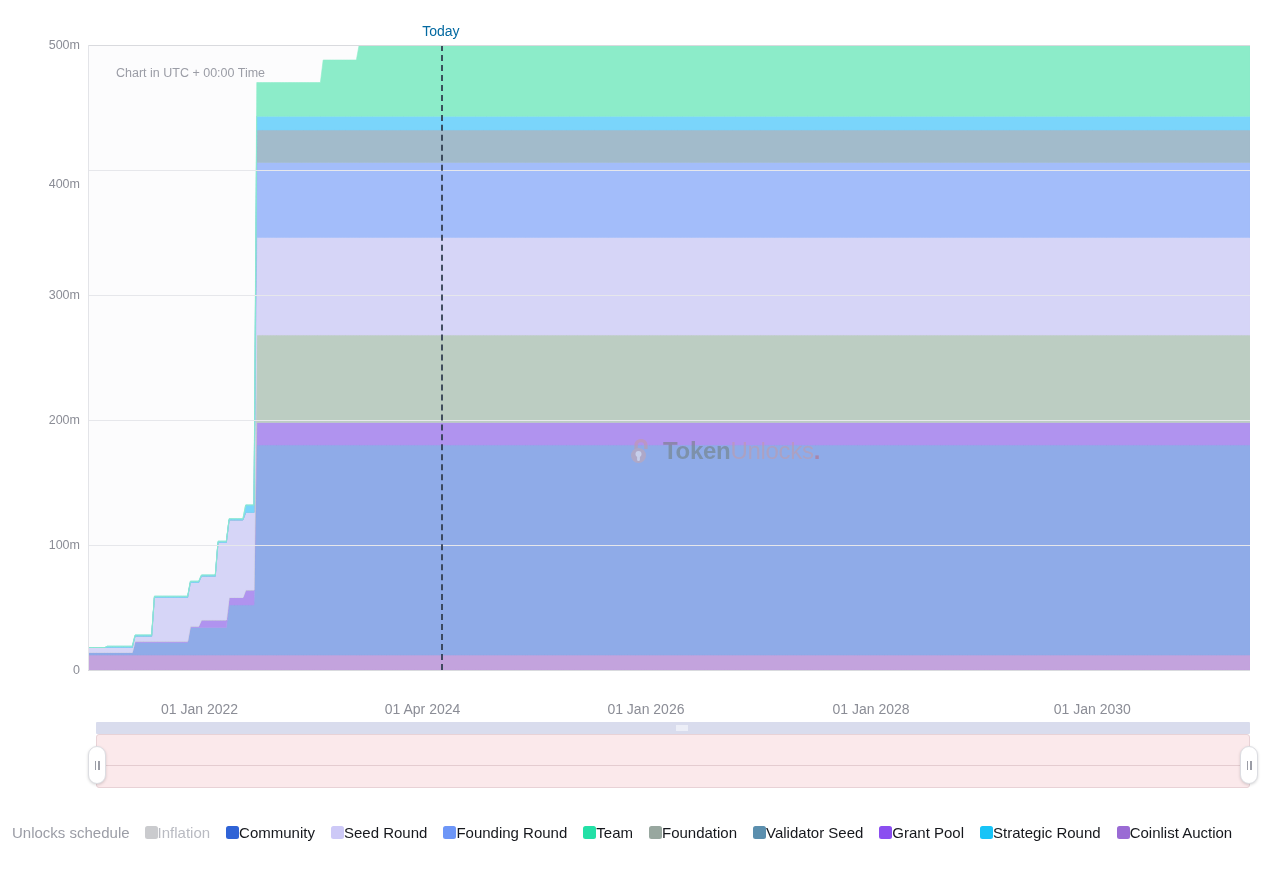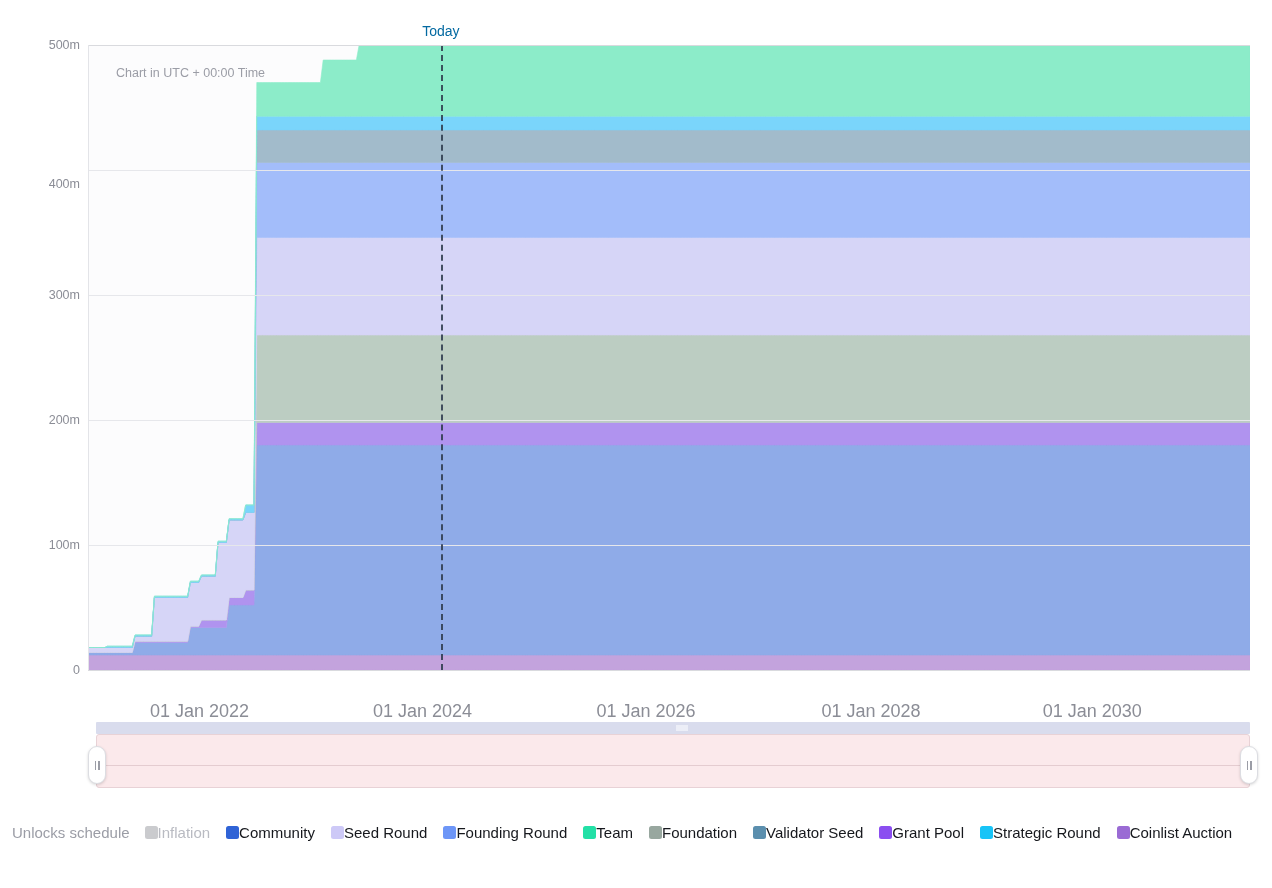--- a/index.html
+++ b/index.html
@@ -41,21 +41,21 @@
   .ytick {
     position: absolute; right: 0;
     font-size: 12.5px; color: #8b8d96;
     text-align: right; white-space: nowrap;
     transform: translateY(-50%);
   }
   #yaxis { position: absolute; left: 0; top: 0; width: 80px; height: 888px; }
 
   .xtick {
     position: absolute; top: 701px;
-    font-size: 18px; color: #8b8d96;
+    font-size: 14px; color: #8b8d96;
     white-space: nowrap; transform: translateX(-50%);
   }
 
   
   #today-line {
     position: absolute; top: 0; width: 0; height: 100%;
     border-left: 2px dashed #2f3c4e;
     opacity: .88;
   }
   #today-label {
@@ -174,35 +174,46 @@
     <div id="grid">
         <div class="gridline" style="top: 500px;"></div>
         <div class="gridline" style="top: 375px;"></div>
         <div class="gridline" style="top: 250px;"></div>
         <div class="gridline" style="top: 125px;"></div>
         <div class="gridline" style="top: 0px;"></div>
       </div>
 
     <div id="utc-note-inner"></div>
 
+    <div id="watermark">
+      <svg width="26" height="28" viewBox="0 0 26 28">
+        <path d="M13 2c-4 0-6.6 2.6-6.6 6.3V12h3.4V8.6C9.8 6.4 11 5.2 13 5.2s3.2 1.2 3.2 3.4V12h3.4V8.3C19.6 4.6 17 2 13 2z" fill="#c49aa4"></path>
+        <circle cx="10.5" cy="18.5" r="7.5" fill="#c9a6ae"></circle>
+        <circle cx="10.5" cy="17" r="3" fill="#f3eef0"></circle>
+        <rect x="9.1" y="18" width="2.8" height="6" rx="1.3" fill="#f3eef0"></rect>
+      </svg>
+      <div class="wm-text">
+        <span class="wm-a">Token</span><span class="wm-b">Unlocks</span><span class="wm-dot">.</span>
+      </div>
+    </div>
 
     <div id="today-line" style="left: 352.908px;"></div>
   </div>
 
   <div id="utc-note">Chart in UTC + 00:00 Time</div>
 
   <div id="plot-border-top"></div>
   <div id="plot-border-left"></div>
   <div id="plot-border-bottom"></div>
 
   <div id="today-label" style="left: 440.908px;">Today</div>
 
   <div id="xaxis">
       <div class="xtick" style="left: 199.525px;">01 Jan 2022</div>
-      <div class="xtick" style="left: 422.575px;">01 Jan 2024</div>
+      <div class="xtick" style="left: 422.575px;">01 Apr 2024</div>
       <div class="xtick" style="left: 645.931px;">01 Jan 2026</div>
       <div class="xtick" style="left: 871px;">01 Jan 2028</div>
       <div class="xtick" style="left: 1092.34px;">01 Jan 2030</div>
     </div>
 
   <div id="slider-wrap">
     <div id="slider-strip">
       <div id="slider-strip-hl"></div>
     </div>
     <div id="slider-track"></div>

